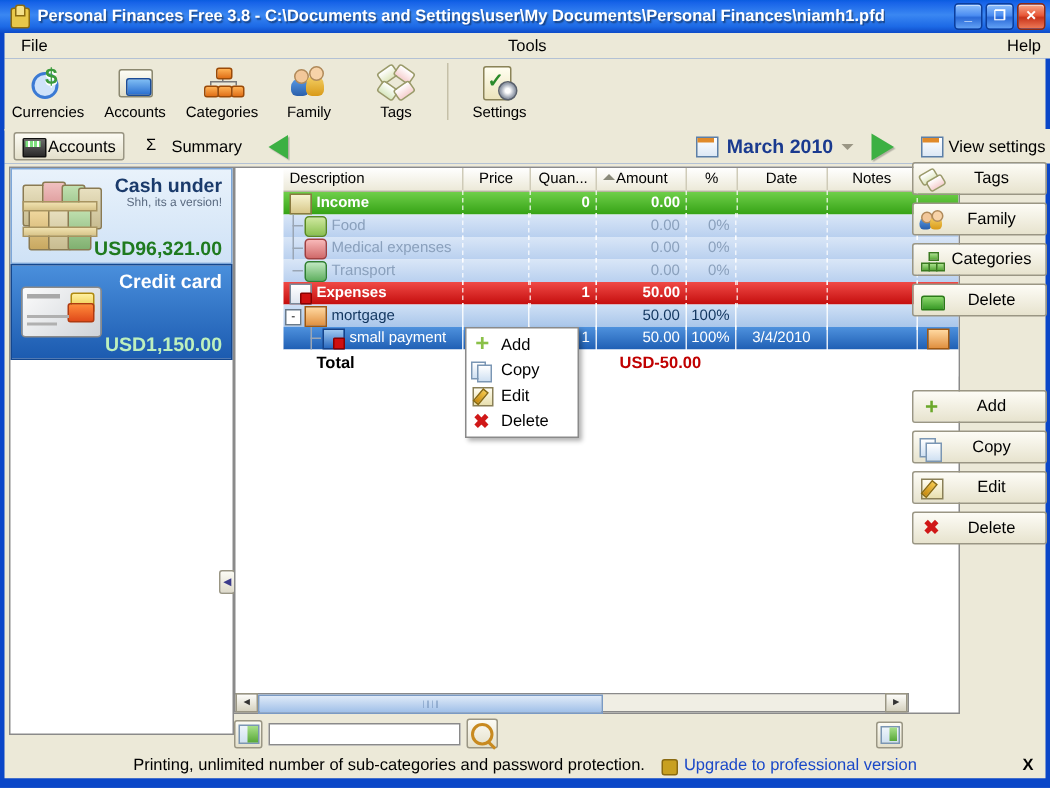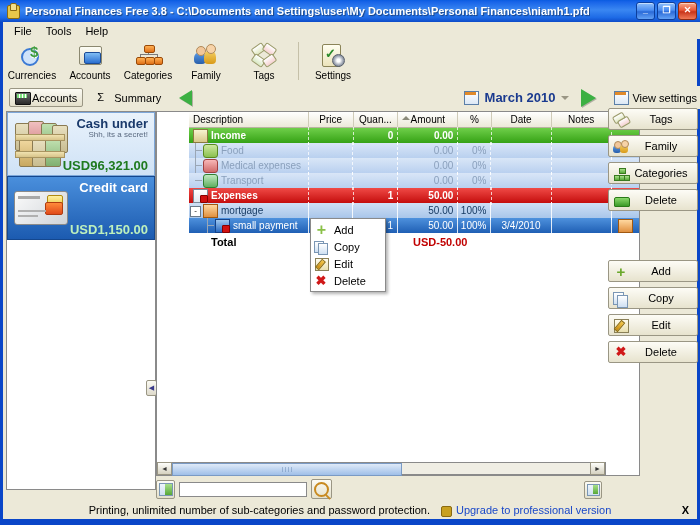--- a/index.html
+++ b/index.html
@@ -47,21 +47,21 @@
     box-shadow: inset 0 1px 0 rgba(255,255,255,.5);
   }
   .wb.close{
     background: linear-gradient(to bottom,#f7a98a,#e8593a 45%,#c8341a 55%,#ef7a58);
     border-color:#8e2a12;
   }
   .wb .glyph{ line-height:1; transform:translateY(-1px);}
   
   .menubar{
     position:absolute; left:3px; top:22px; width:694px; height:17px;
-    background:#ece9d8; display:flex; align-items:center; padding-left:4px;
+    background:#ece9d8; display:flex; align-items:center; padding-left:4px;justify-content:space-between;
   }
   .menubar .mi{ padding:2px 7px; color:#000; font-size:11px; }
   
   .toolbar{
     position:absolute; left:3px; top:39px; width:694px; height:47px;
     background:#ece9d8; border-bottom:1px solid #c5c0a8;
     display:flex; align-items:flex-start;
   }
   .tbtn{
     width:58px; height:45px; display:flex; flex-direction:column;
@@ -404,21 +404,21 @@
           <span class="bill" style="left:39px;top:4px;background:linear-gradient(#e8e0c0,#c8bc90);"></span>
           <span class="bill" style="left:6px;top:18px;background:linear-gradient(#f0d8a0,#c8a860);"></span>
           <span class="bill" style="left:19px;top:18px;background:linear-gradient(#e8e0c0,#c8bc90);"></span>
           <span class="bill" style="left:32px;top:18px;background:linear-gradient(#c0e0b0,#80b070);"></span>
           <span class="band" style="top:13px;"></span>
           <span class="band" style="top:30px;"></span>
         </div>
       </div>
       <div class="acct-text">
         <div class="acct-name">Cash under</div>
-        <div class="acct-sub">Shh, its a secret!</div>
+        <div class="acct-sub">Shh, its a version!</div>
         <div class="acct-amt">USD96,321.00</div>
       </div>
     </div>
     <div class="acct-card sel">
       <div class="acct-img">
         <div class="card-img">
           <span class="stripe"></span>
             <span class="chip"></span>
             <span class="mc"></span>
           <span class="l1"></span>

